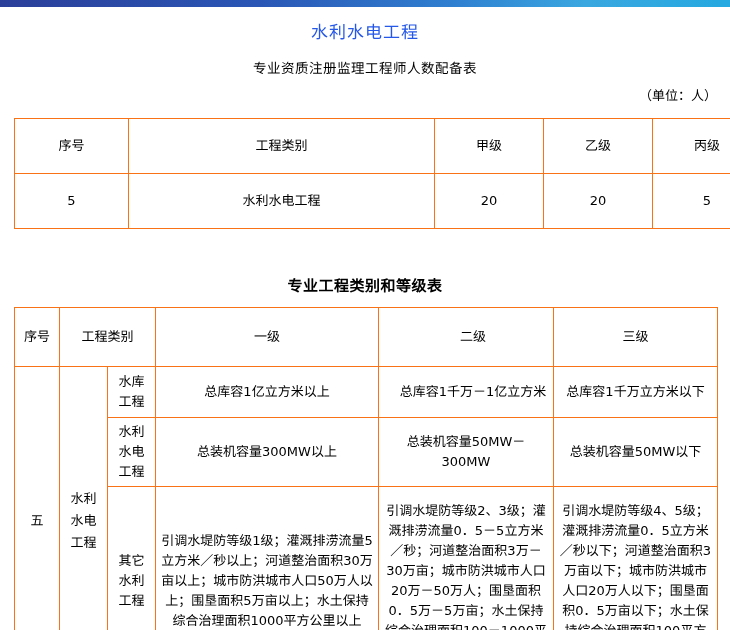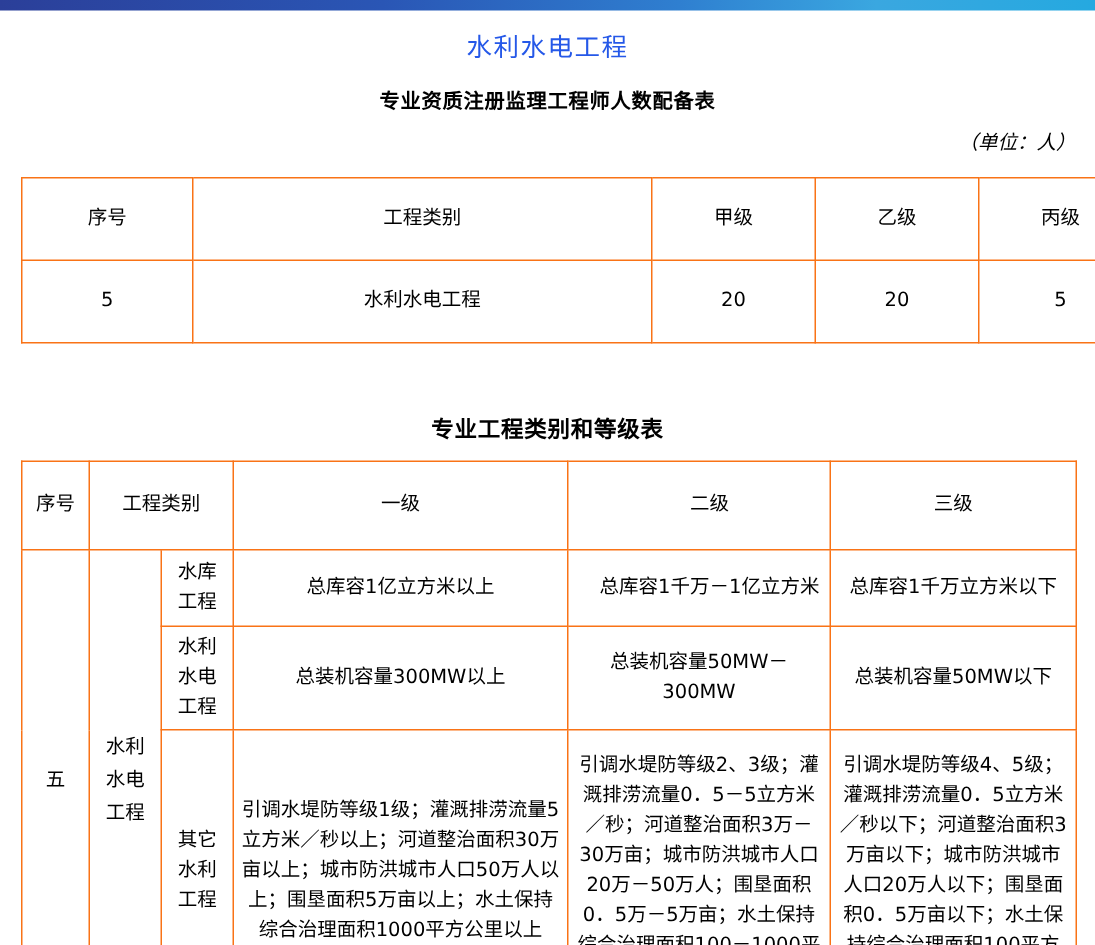--- a/index.html
+++ b/index.html
@@ -33,31 +33,30 @@
     color: #2558e8;
     font-size: 17px;
     font-weight: normal;
     letter-spacing: 1px;
     margin: 15px 0 0 0;
     line-height: 20px;
   }
   .sub-title {
     text-align: center;
     font-size: 13.5px;
-    font-weight: bold;
+    font-weight: normal;
     margin: 17px 0 0 0;
     line-height: 18px;
     letter-spacing: 0.5px;
   }
   .unit-line {
     text-align: right;
     font-size: 13px;
     margin: 10px 13px 0 0;
     line-height: 18px;
-    font-style: italic;
   }
   table.grid {
     border-collapse: collapse;
     table-layout: fixed;
     background: #ffffff;
   }
   table.grid td {
     border: 1px solid #f97316;
     text-align: center;
     vertical-align: middle;

